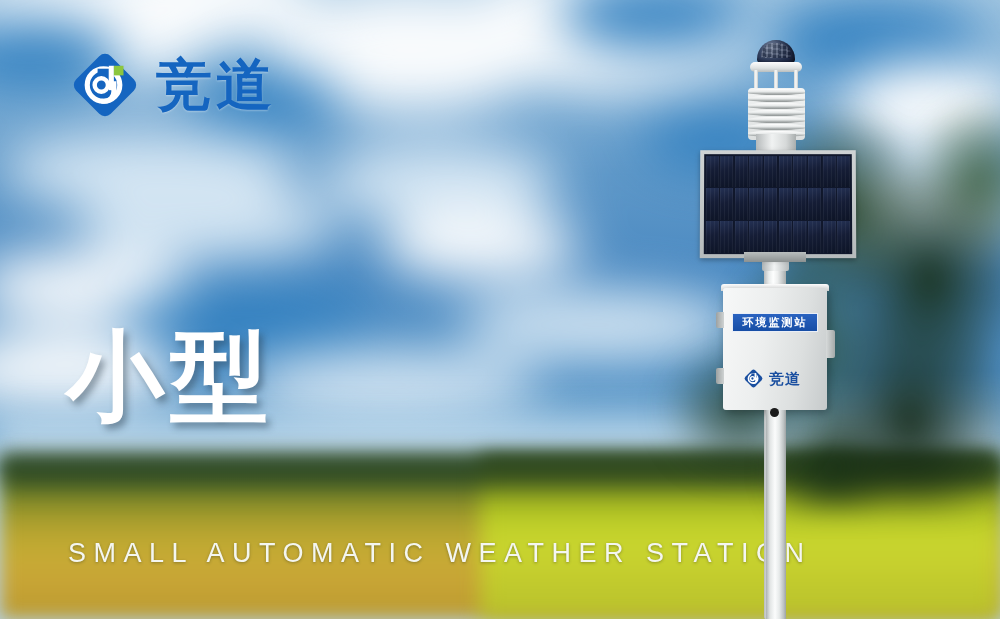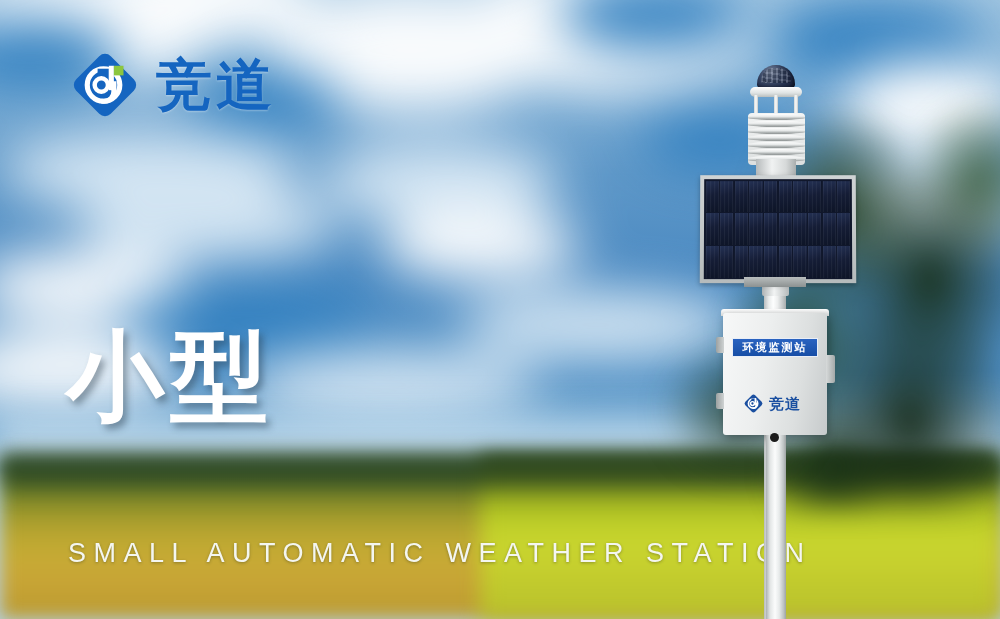--- a/index.html
+++ b/index.html
@@ -155,21 +155,21 @@
     left: 68px; top: 538px;
     color: #f4f6f0;
     font-size: 27px;
     font-weight: 300;
     letter-spacing: 7.5px;
     text-shadow: 0 1px 3px rgba(60,60,30,0.45);
     white-space: nowrap;
   }
 
   
-  .station { position: absolute; left: 0; top: 0; width: 1000px; height: 560px; pointer-events: none; margin-top: 25px; }
+  .station { position: absolute; left: 0; top: 0; width: 1000px; height: 560px; pointer-events: none; }
 
   .pole {
     position: absolute;
     left: 764px; top: 120px;
     width: 22px; height: 499px;
     background: linear-gradient(90deg, #b9bdbe 0%, #e9ecec 22%, #fdfefe 42%, #eceeee 62%, #c3c7c8 85%, #a8adad 100%);
     border-radius: 2px;
   }
   .pole-low {
     position: absolute;

